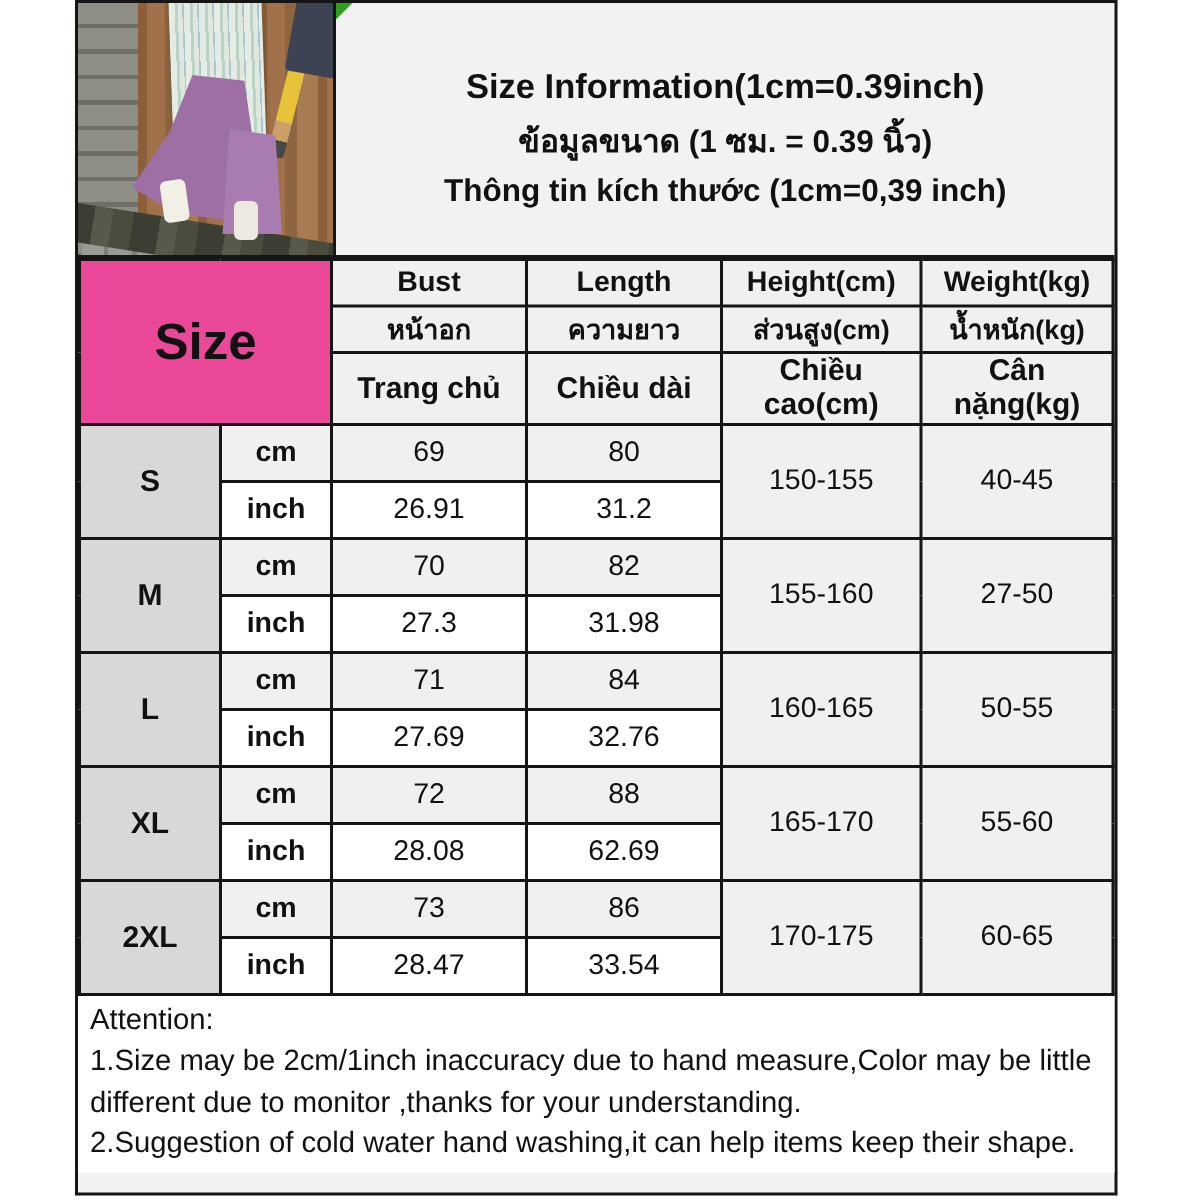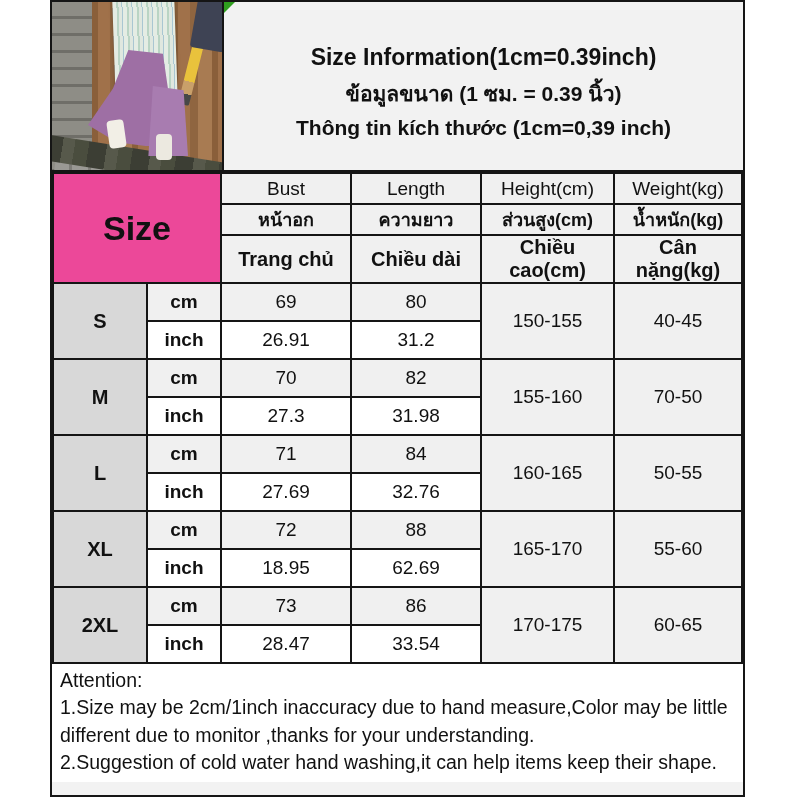--- a/index.html
+++ b/index.html
@@ -42,21 +42,21 @@
   .t2,.t3{font-weight:bold;font-size:21px;}
 
   
   table.size-table{width:100%;border-collapse:collapse;table-layout:fixed;}
   .size-table td,.size-table th{border:2px solid #151515;text-align:center;
        vertical-align:middle;padding:0;overflow:hidden;}
   .hdr-row1{height:31px;} .hdr-row2{height:30px;} .hdr-row3{height:28px;}
   .data-row{height:38px;}
   .size-big{background:#ec4899;font-weight:bold;font-size:34px;}
   .size-label{background:#d8d8d8;font-weight:bold;font-size:20px;}
-  .hdr{background:#f0f0f0;font-weight:normal;font-size:19px;}
+  .hdr{background:#f0f0f0;font-weight:bold;font-size:19px;}
   .hdr-th{background:#f0f0f0;font-weight:bold;font-size:18px;}
   .hdr-vi{background:#f0f0f0;font-weight:bold;font-size:20px;}
   .unit{font-weight:bold;font-size:19px;}
   .val{font-size:19px;}
   .row-cm{background:#f0f0f0;}
   .row-inch{background:#ffffff;}
   .range{background:#f0f0f0;font-size:19px;}
 
   
   .attention{background:#ffffff;height:118px;box-sizing:border-box;
@@ -132,21 +132,21 @@
         <td class="val row-inch">26.91</td>
         <td class="val row-inch">31.2</td>
       </tr>
 
       <tr class="data-row">
         <td class="size-label" rowspan="2">M</td>
         <td class="unit row-cm">cm</td>
         <td class="val row-cm">70</td>
         <td class="val row-cm">82</td>
         <td class="range" rowspan="2">155-160</td>
-        <td class="range" rowspan="2">70-50</td>
+        <td class="range" rowspan="2">27-50</td>
       </tr>
       <tr class="data-row">
         <td class="unit row-inch">inch</td>
         <td class="val row-inch">27.3</td>
         <td class="val row-inch">31.98</td>
       </tr>
 
       <tr class="data-row">
         <td class="size-label" rowspan="2">L</td>
         <td class="unit row-cm">cm</td>
@@ -164,21 +164,21 @@
       <tr class="data-row">
         <td class="size-label" rowspan="2">XL</td>
         <td class="unit row-cm">cm</td>
         <td class="val row-cm">72</td>
         <td class="val row-cm">88</td>
         <td class="range" rowspan="2">165-170</td>
         <td class="range" rowspan="2">55-60</td>
       </tr>
       <tr class="data-row">
         <td class="unit row-inch">inch</td>
-        <td class="val row-inch">18.95</td>
+        <td class="val row-inch">28.08</td>
         <td class="val row-inch">62.69</td>
       </tr>
 
       <tr class="data-row">
         <td class="size-label" rowspan="2">2XL</td>
         <td class="unit row-cm">cm</td>
         <td class="val row-cm">73</td>
         <td class="val row-cm">86</td>
         <td class="range" rowspan="2">170-175</td>
         <td class="range" rowspan="2">60-65</td>

